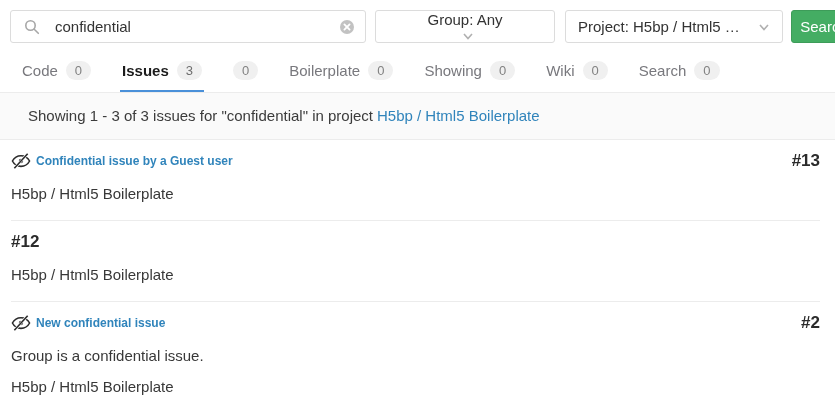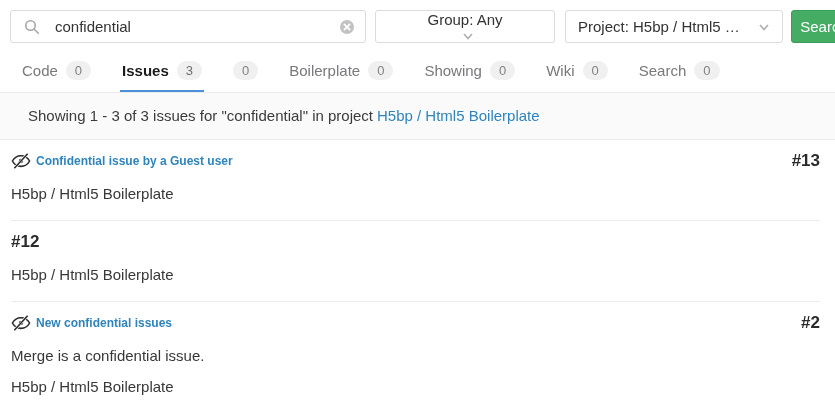--- a/index.html
+++ b/index.html
@@ -273,21 +273,21 @@
 
   <div class="result">
     <div class="result-head">
       <span class="result-title-wrap">
         <svg class="eye-slash" viewBox="0 0 24 24">
           <path d="M12 5.6c-4.9 0-8.6 3.2-10.3 6.4 1.7 3.2 5.4 6.4 10.3 6.4s8.6-3.2 10.3-6.4C20.6 8.8 16.9 5.6 12 5.6z" fill="none" stroke="#2b2b2b" stroke-width="1.9"></path>
           <circle cx="12" cy="12" r="2.6" fill="#2b2b2b"></circle>
           <line x1="3.4" y1="21.4" x2="20.6" y2="2.6" stroke="#ffffff" stroke-width="3.4"></line>
           <line x1="4" y1="20.8" x2="20" y2="3.2" stroke="#2b2b2b" stroke-width="1.9"></line>
         </svg>
-        <a class="result-title">New confidential issues</a>
+        <a class="result-title">New confidential issue</a>
       </span>
       <span class="result-id">#2</span>
     </div>
-    <div class="result-desc">Merge is a confidential issue.</div>
+    <div class="result-desc">Group is a confidential issue.</div>
     <div class="result-project">H5bp / Html5 Boilerplate</div>
   </div>
 
 </div>
 
 </body></html>

